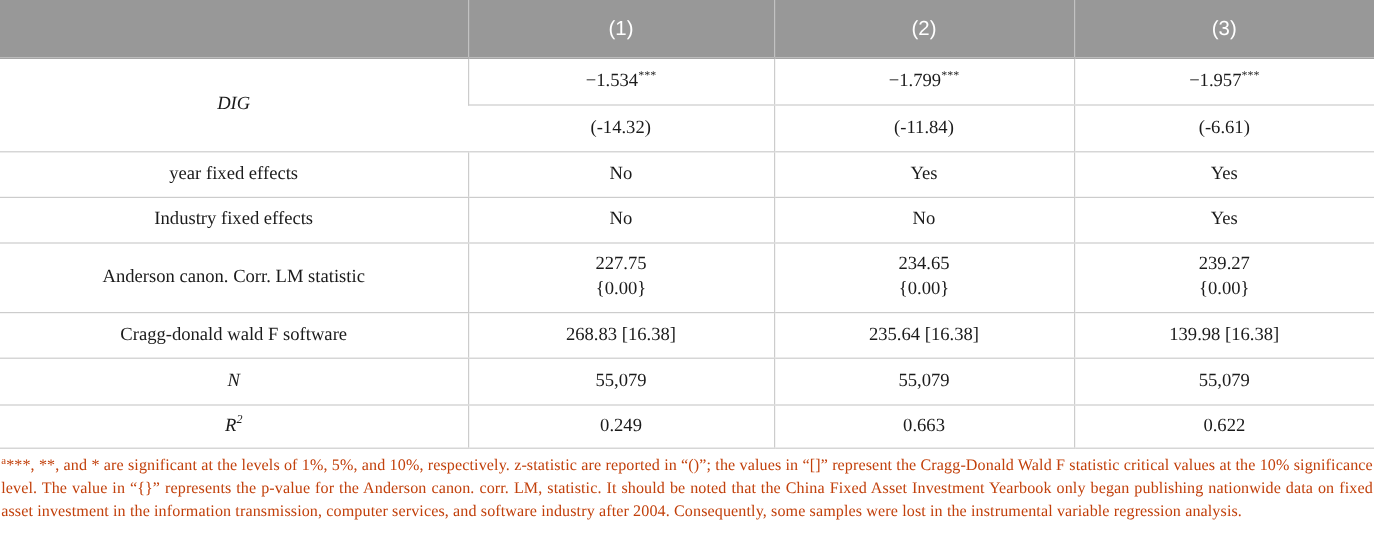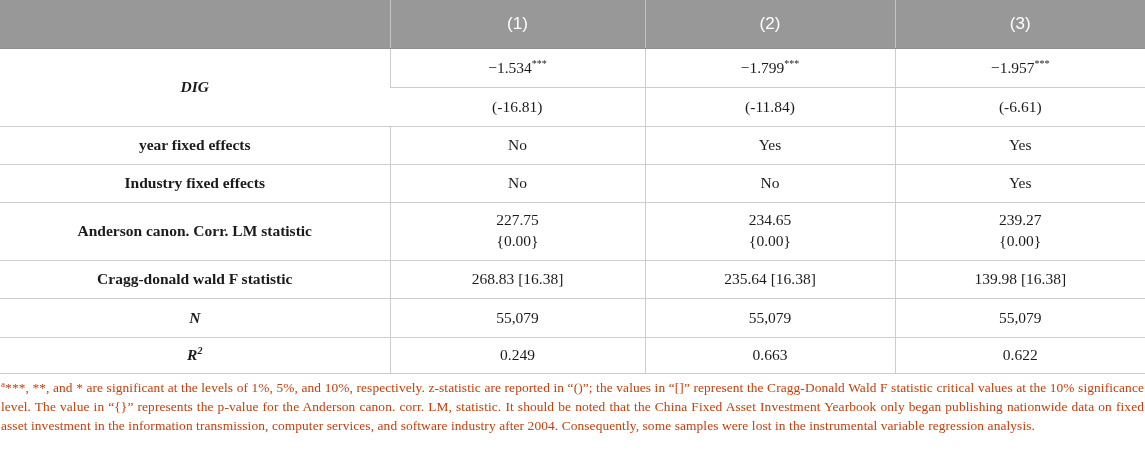--- a/index.html
+++ b/index.html
@@ -36,21 +36,21 @@
 
   tbody td {
     font-size: 15.5px;
     text-align: center;
     vertical-align: middle;
     border-bottom: 1px solid #cccccc;
     background: #ffffff;
     padding: 2px 4px;
   }
   tbody td + td { border-left: 1px solid #cccccc; }
-  tbody td.rowlabel { border-left: none; font-weight: bold; }
+  tbody td.rowlabel { border-left: none; }
 
   tr.r-coef td { height: 39px; }
   tr.r-tstat td { height: 39px; }
   tr.r-fe td { height: 38px; }
   tr.r-two td { height: 58px; line-height: 1.35; }
   tr.r-cragg td { height: 38px; }
   tr.r-n td { height: 39px; }
   tr.r-r2 td { height: 36px; }
 
   .italic { font-style: italic; }
@@ -86,21 +86,21 @@
     </tr>
   </thead>
   <tbody>
     <tr class="r-coef">
       <td class="rowlabel italic" rowspan="2">DIG</td>
       <td><span>−1.534</span><sup>***</sup></td>
       <td><span>−1.799</span><sup>***</sup></td>
       <td><span>−1.957</span><sup>***</sup></td>
     </tr>
     <tr class="r-tstat">
-      <td>(-16.81)</td>
+      <td>(-14.32)</td>
       <td>(-11.84)</td>
       <td>(-6.61)</td>
     </tr>
     <tr class="r-fe">
       <td class="rowlabel">year fixed effects</td>
       <td>No</td>
       <td>Yes</td>
       <td>Yes</td>
     </tr>
     <tr class="r-fe">
@@ -118,21 +118,21 @@
       <td>
           <div>234.65</div>
           <div>{0.00}</div>
         </td>
       <td>
           <div>239.27</div>
           <div>{0.00}</div>
         </td>
     </tr>
     <tr class="r-cragg">
-      <td class="rowlabel">Cragg-donald wald F statistic</td>
+      <td class="rowlabel">Cragg-donald wald F software</td>
       <td>268.83 [16.38]</td>
       <td>235.64 [16.38]</td>
       <td>139.98 [16.38]</td>
     </tr>
     <tr class="r-n">
       <td class="rowlabel italic">N</td>
       <td>55,079</td>
       <td>55,079</td>
       <td>55,079</td>
     </tr>

